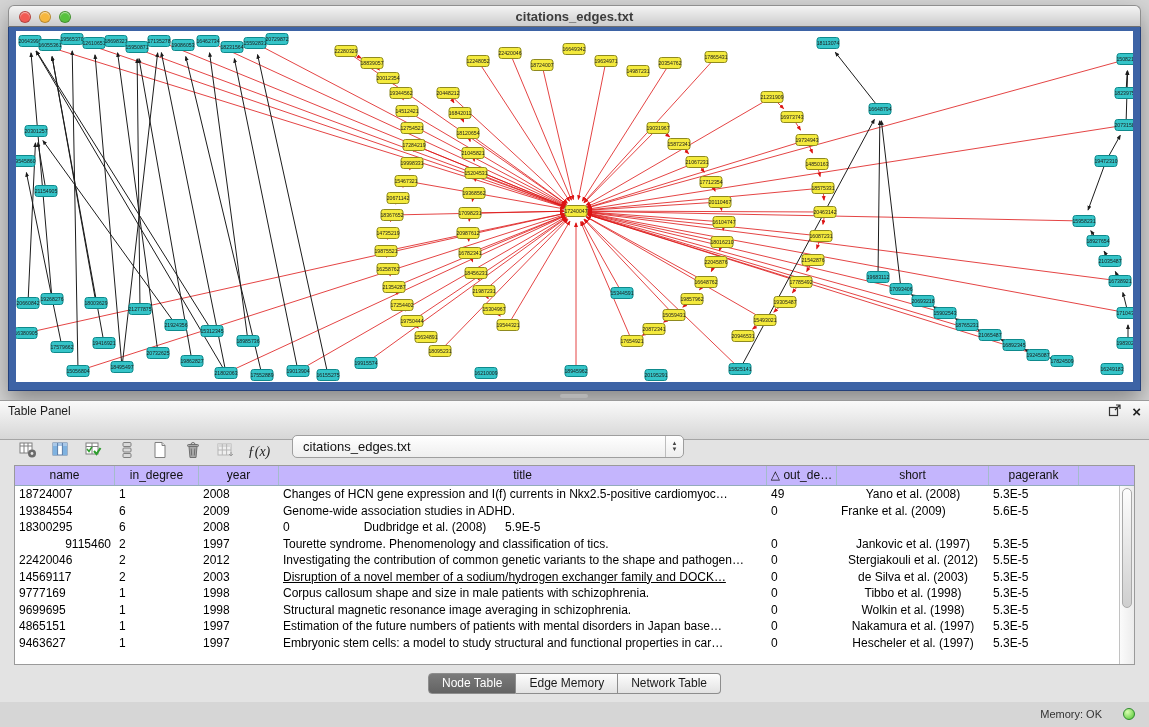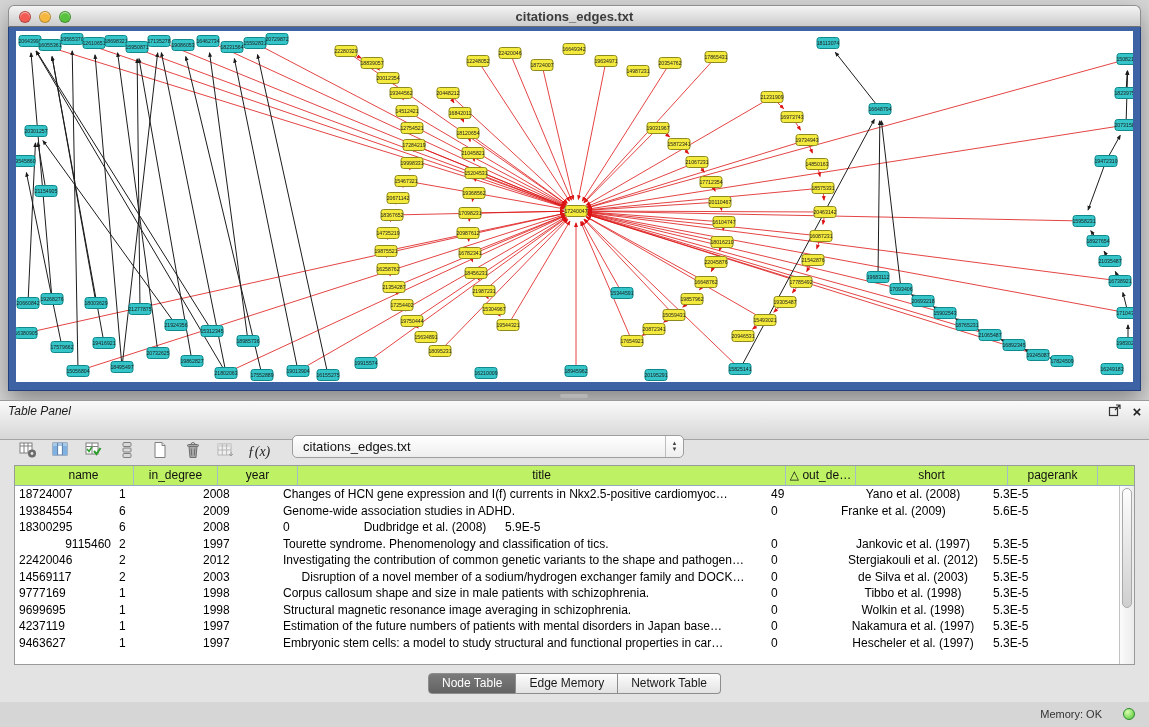--- a/index.html
+++ b/index.html
@@ -24,40 +24,40 @@
 
   
   .splitter { position:absolute; top:391px; left:0; width:1149px; height:9px; cursor:row-resize; }
   .splitter .grip { position:absolute; left:560px; top:3px; width:28px; height:4px;
                     background:#b5b5b5; border-radius:2px; }
 
   
   .table-panel { position:absolute; left:0; top:400px; width:1149px; height:302px;
                  background:#e3e3e3; border-top:1px solid #9a9a9a; }
   .panel-header { height:39px; background:linear-gradient(#fafafa,#d6d6d6);
-                  border-bottom:1px solid #a5a5a5; position:relative;font-style:italic; }
+                  border-bottom:1px solid #a5a5a5; position:relative; }
   .panel-title { position:absolute; left:8px; top:0; line-height:21px; font-size:12px; color:#1c1c1c; }
   .panel-controls { position:absolute; right:8px; top:0; height:21px; display:flex; align-items:center; gap:10px; }
   .panel-controls .close-x { font-size:15px; font-weight:bold; color:#222; line-height:15px; cursor:default; }
 
   .tp-toolbar { position:absolute; top:29px; left:14px; height:32px; display:flex; align-items:center; gap:5px; }
   .tbtn { width:28px; height:27px; display:flex; align-items:flex-end; justify-content:center;
           border-radius:4px; cursor:default; }
   .fx { font-family:"Liberation Serif", serif; font-style:italic; font-size:14px; color:#222; }
   .combo { margin-left:14px; width:392px; height:23px; background:linear-gradient(#ffffff,#eeeeee);
            border:1px solid #9e9e9e; border-radius:5px; position:relative;
            font-size:13px; color:#111; line-height:21px; padding-left:10px; cursor:default; }
   .combo .arrows { position:absolute; right:0; top:0; width:18px; height:21px;
                    border-left:1px solid #bdbdbd; display:flex; flex-direction:column;
                    align-items:center; justify-content:center; font-size:6px; color:#444; line-height:6px; }
 
   .tp-table { position:absolute; left:14px; right:14px; top:64px; bottom:37px;
               background:#ffffff; border:1px solid #9a9a9a; overflow:hidden; }
-  .tbl-head { display:flex; height:20px; background:#bef264; border-bottom:1px solid #93abbc;
-              font-size:12px; color:#111;padding-left:19px; }
+  .tbl-head { display:flex; height:20px; background:#c4b5fd; border-bottom:1px solid #93abbc;
+              font-size:12px; color:#111; }
   .th { border-right:1px solid #a4bccb; text-align:center; line-height:19px;
         overflow:hidden; white-space:nowrap; flex:none; }
   .th.fill { flex:1; border-right:none; }
   .tbl-body { position:absolute; top:20px; left:0; right:15px; bottom:0; overflow:hidden; }
   .tr { display:flex; height:16.5px; line-height:16.5px; font-size:12px; color:#000; cursor:default; }
   .td { flex:none; overflow:hidden; white-space:nowrap; padding:0 4px; }
   .vscroll { position:absolute; top:20px; right:0; bottom:0; width:15px;
              background:linear-gradient(to right,#fbfbfb,#ececec); border-left:1px solid #c2c2c2; }
   .vthumb { position:absolute; top:2px; left:2px; width:10px; height:120px;
             background:linear-gradient(#fdfdfd,#cfcfcf); border:1px solid #a9a9a9; border-radius:6px; }
@@ -910,21 +910,21 @@
           <div class="td" style="width: 80px; text-align: left;">2012</div>
           <div class="td" style="width: 488px; text-align: left;">Investigating the contribution of common genetic variants to the shape and pathogen…</div>
           <div class="td" style="width: 70px; text-align: left;">0</div>
           <div class="td" style="width: 152px; text-align: center;">Stergiakouli et al. (2012)</div>
           <div class="td" style="width: 90px; text-align: left;">5.5E-5</div>
         </div>
         <div class="tr">
           <div class="td" style="width: 100px; text-align: left;">14569117</div>
           <div class="td" style="width: 84px; text-align: left;">2</div>
           <div class="td" style="width: 80px; text-align: left;">2003</div>
-          <div class="td" style="width: 488px; text-align: center;">Disruption of a novel member of a sodium/hydrogen exchanger family and DOCK…</div>
+          <div class="td" style="width: 488px; text-align: left; text-decoration: underline;">Disruption of a novel member of a sodium/hydrogen exchanger family and DOCK…</div>
           <div class="td" style="width: 70px; text-align: left;">0</div>
           <div class="td" style="width: 152px; text-align: center;">de Silva et al. (2003)</div>
           <div class="td" style="width: 90px; text-align: left;">5.3E-5</div>
         </div>
         <div class="tr">
           <div class="td" style="width: 100px; text-align: left;">9777169</div>
           <div class="td" style="width: 84px; text-align: left;">1</div>
           <div class="td" style="width: 80px; text-align: left;">1998</div>
           <div class="td" style="width: 488px; text-align: left;">Corpus callosum shape and size in male patients with schizophrenia.</div>
           <div class="td" style="width: 70px; text-align: left;">0</div>
@@ -934,21 +934,21 @@
         <div class="tr">
           <div class="td" style="width: 100px; text-align: left;">9699695</div>
           <div class="td" style="width: 84px; text-align: left;">1</div>
           <div class="td" style="width: 80px; text-align: left;">1998</div>
           <div class="td" style="width: 488px; text-align: left;">Structural magnetic resonance image averaging in schizophrenia.</div>
           <div class="td" style="width: 70px; text-align: left;">0</div>
           <div class="td" style="width: 152px; text-align: center;">Wolkin et al. (1998)</div>
           <div class="td" style="width: 90px; text-align: left;">5.3E-5</div>
         </div>
         <div class="tr">
-          <div class="td" style="width: 100px; text-align: left;">4237119</div>
+          <div class="td" style="width: 100px; text-align: left;">4865151</div>
           <div class="td" style="width: 84px; text-align: left;">1</div>
           <div class="td" style="width: 80px; text-align: left;">1997</div>
           <div class="td" style="width: 488px; text-align: left;">Estimation of the future numbers of patients with mental disorders in Japan base…</div>
           <div class="td" style="width: 70px; text-align: left;">0</div>
           <div class="td" style="width: 152px; text-align: center;">Nakamura et al. (1997)</div>
           <div class="td" style="width: 90px; text-align: left;">5.3E-5</div>
         </div>
         <div class="tr">
           <div class="td" style="width: 100px; text-align: left;">9463627</div>
           <div class="td" style="width: 84px; text-align: left;">1</div>

